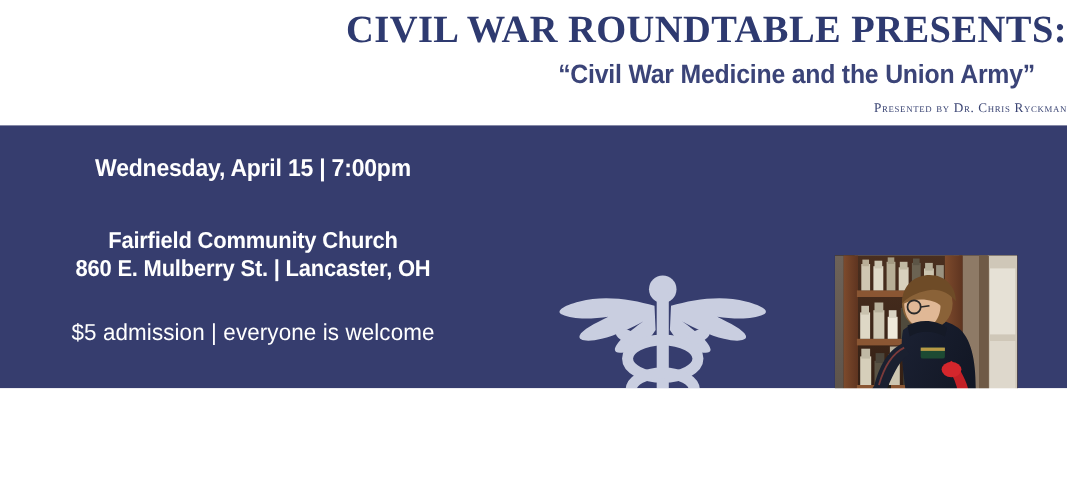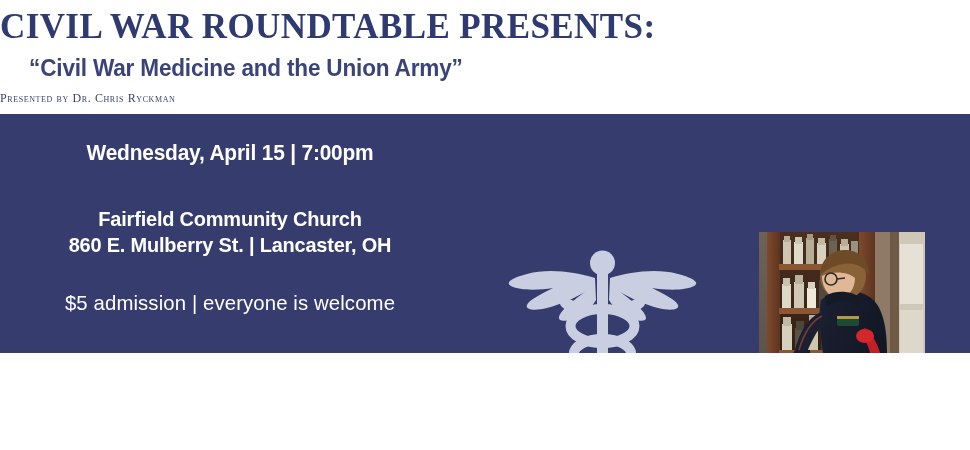--- a/index.html
+++ b/index.html
@@ -6,21 +6,21 @@
   html,body { width:970px; height:450px; }
   body {
     font-family:"Liberation Sans", sans-serif;
     background:#ffffff;
     overflow:hidden;
     position:relative;
   }
   .flyer { position:relative; width:970px; height:450px; background:#ffffff; }
 
   
-  .header { position:absolute; left:0; top:0; width:970px; height:114px; background:#ffffff; text-align:left; }
+  .header { position:absolute; left:0; top:0; width:970px; height:114px; background:#ffffff; text-align:right; }
   .title-main {
     font-family:"Liberation Serif", serif;
     font-weight:bold;
     font-size:35px;
     line-height:1;
     letter-spacing:0.4px;
     color:#2e3a70;
     padding-top:9px;
     white-space:nowrap;
   }

